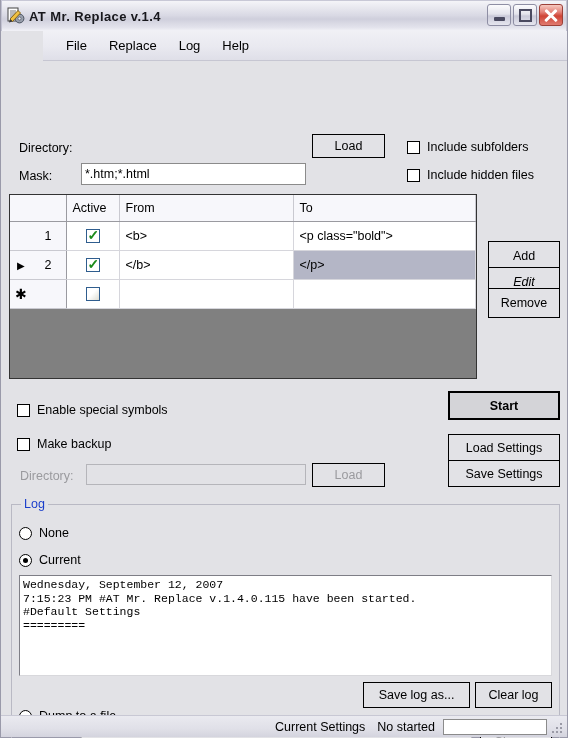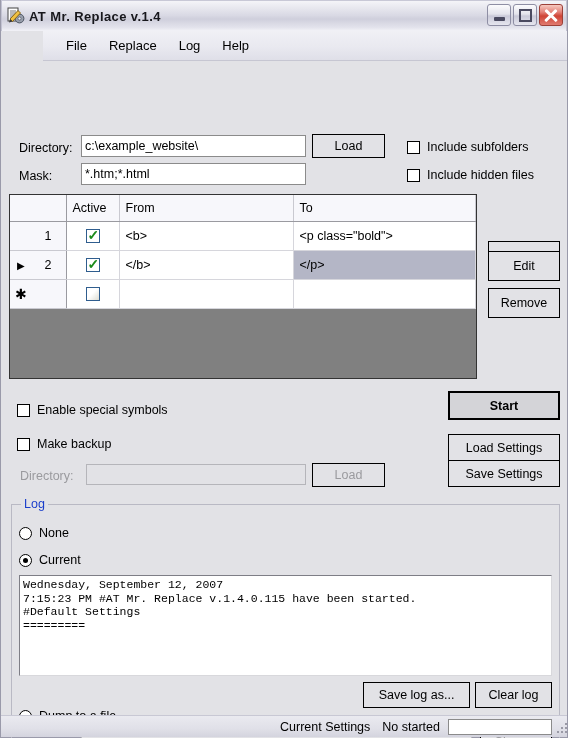--- a/index.html
+++ b/index.html
@@ -315,20 +315,21 @@
 
   
   .statusbar {
     flex: none;
     height: 22px;
     background: linear-gradient(to bottom, #eaeaf0 0%, #e0e0e8 60%, #d4d4de 100%);
     border-top: 1px solid #c8c8d4;
     display: flex;
     align-items: center;
     justify-content: flex-end;
+    padding-right: 5px;
     box-sizing: border-box;
     font-size: 12.5px;
     position: relative;
   }
   .sb-cell { padding: 0 6px; white-space: nowrap; }
   .sb-field {
     width: 104px; height: 16px;
     background: #fff;
     border: 1px solid #8b8b8b;
     box-sizing: border-box;
@@ -379,21 +380,20 @@
   <div class="menubar">
     <span class="menu-item">File</span>
     <span class="menu-item">Replace</span>
     <span class="menu-item">Log</span>
     <span class="menu-item">Help</span>
   </div>
 
   <div class="client">
 
     <span class="lbl row" style="left:18px; top:80px;">Directory:</span>
-    <input class="tfield row" style="left: 80px; top: 74px; width: 225px; height: 22px;" value="c:\example_website\">
     <div class="btn row" style="left:311px; top:73px; width:73px; height:24px;">Load</div>
     <div class="chk-row row" style="left:406px; top:79px;">
       <span class="cb"></span>
       <span class="lbl">Include subfolders</span>
     </div>
 
     <span class="lbl row" style="left:18px; top:108px;">Mask:</span>
     <input class="tfield row" style="left: 80px; top: 102px; width: 225px; height: 22px;" value="*.htm;*.html">
     <div class="chk-row row" style="left:406px; top:107px;">
       <span class="cb"></span>
@@ -458,21 +458,21 @@
               </div>
             </td>
             <td></td>
             <td></td>
           </tr>
         </tbody>
       </table>
     </div>
 
     <div class="btn row" style="left:487px; top:152px; width:72px; height:30px;margin-top:28px;">Add</div>
-    <div class="btn row" style="left:487px; top:190px; width:72px; height:30px;">Edit</div>
+    <div class="btn row" style="left:487px; top:206px; width:72px; height:30px;font-style:italic;">Edit</div>
     <div class="btn row" style="left:487px; top:227px; width:72px; height:30px;">Remove</div>
 
     <div class="chk-row row" style="left:16px; top:342px;">
       <span class="cb"></span>
       <span class="lbl">Enable special symbols</span>
     </div>
     <div class="chk-row row" style="left:16px; top:376px;">
       <span class="cb"></span>
       <span class="lbl">Make backup</span>
     </div>

